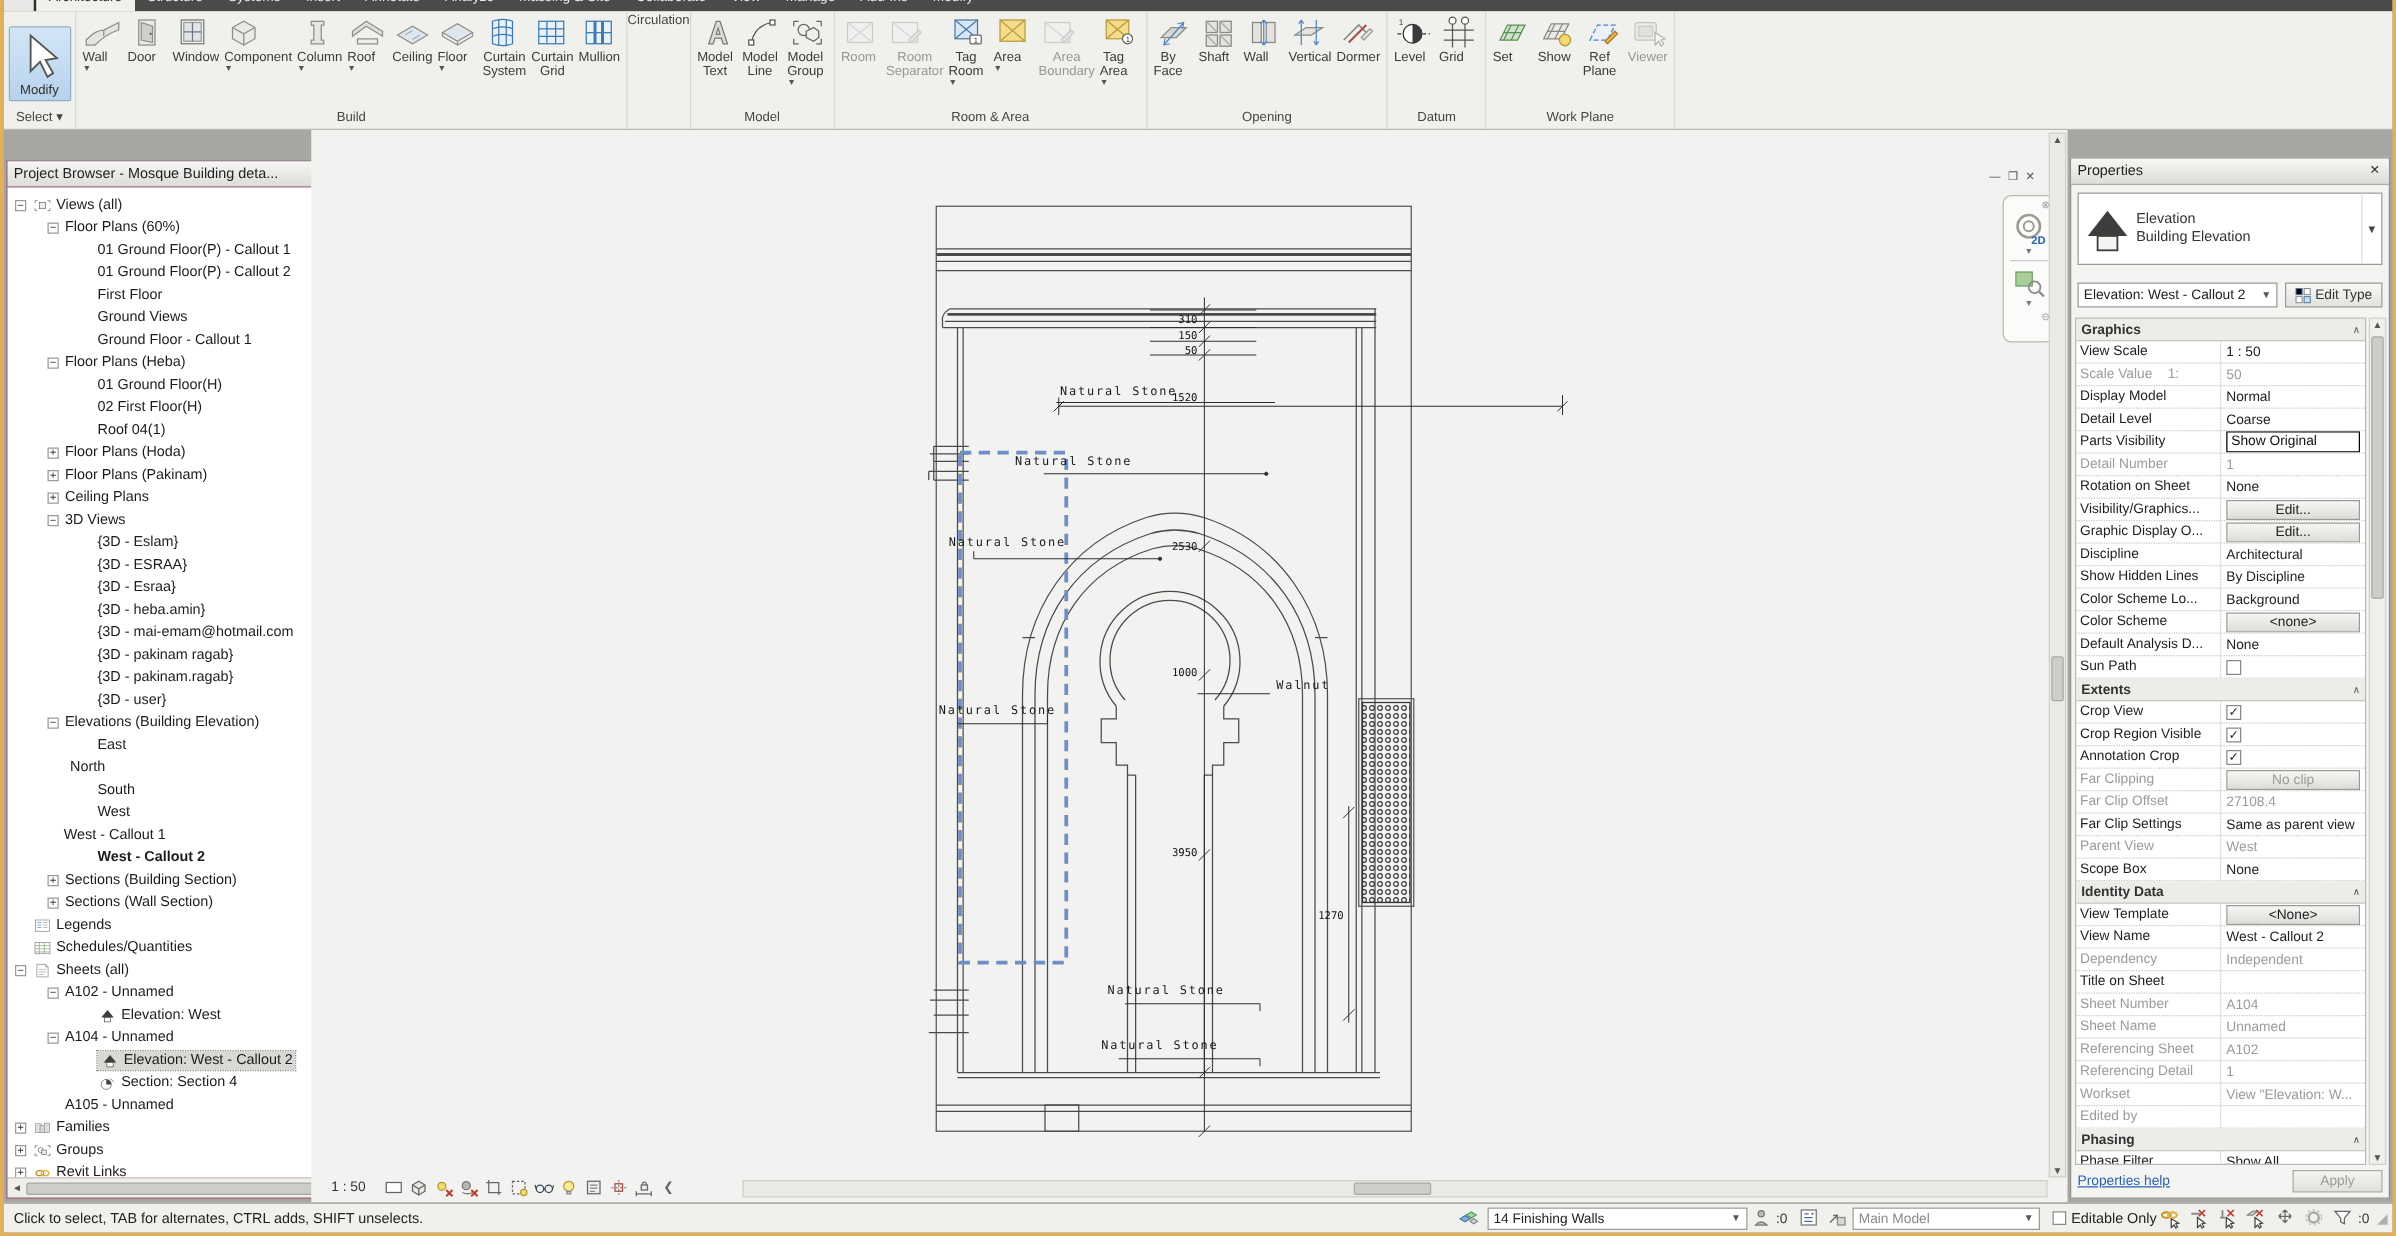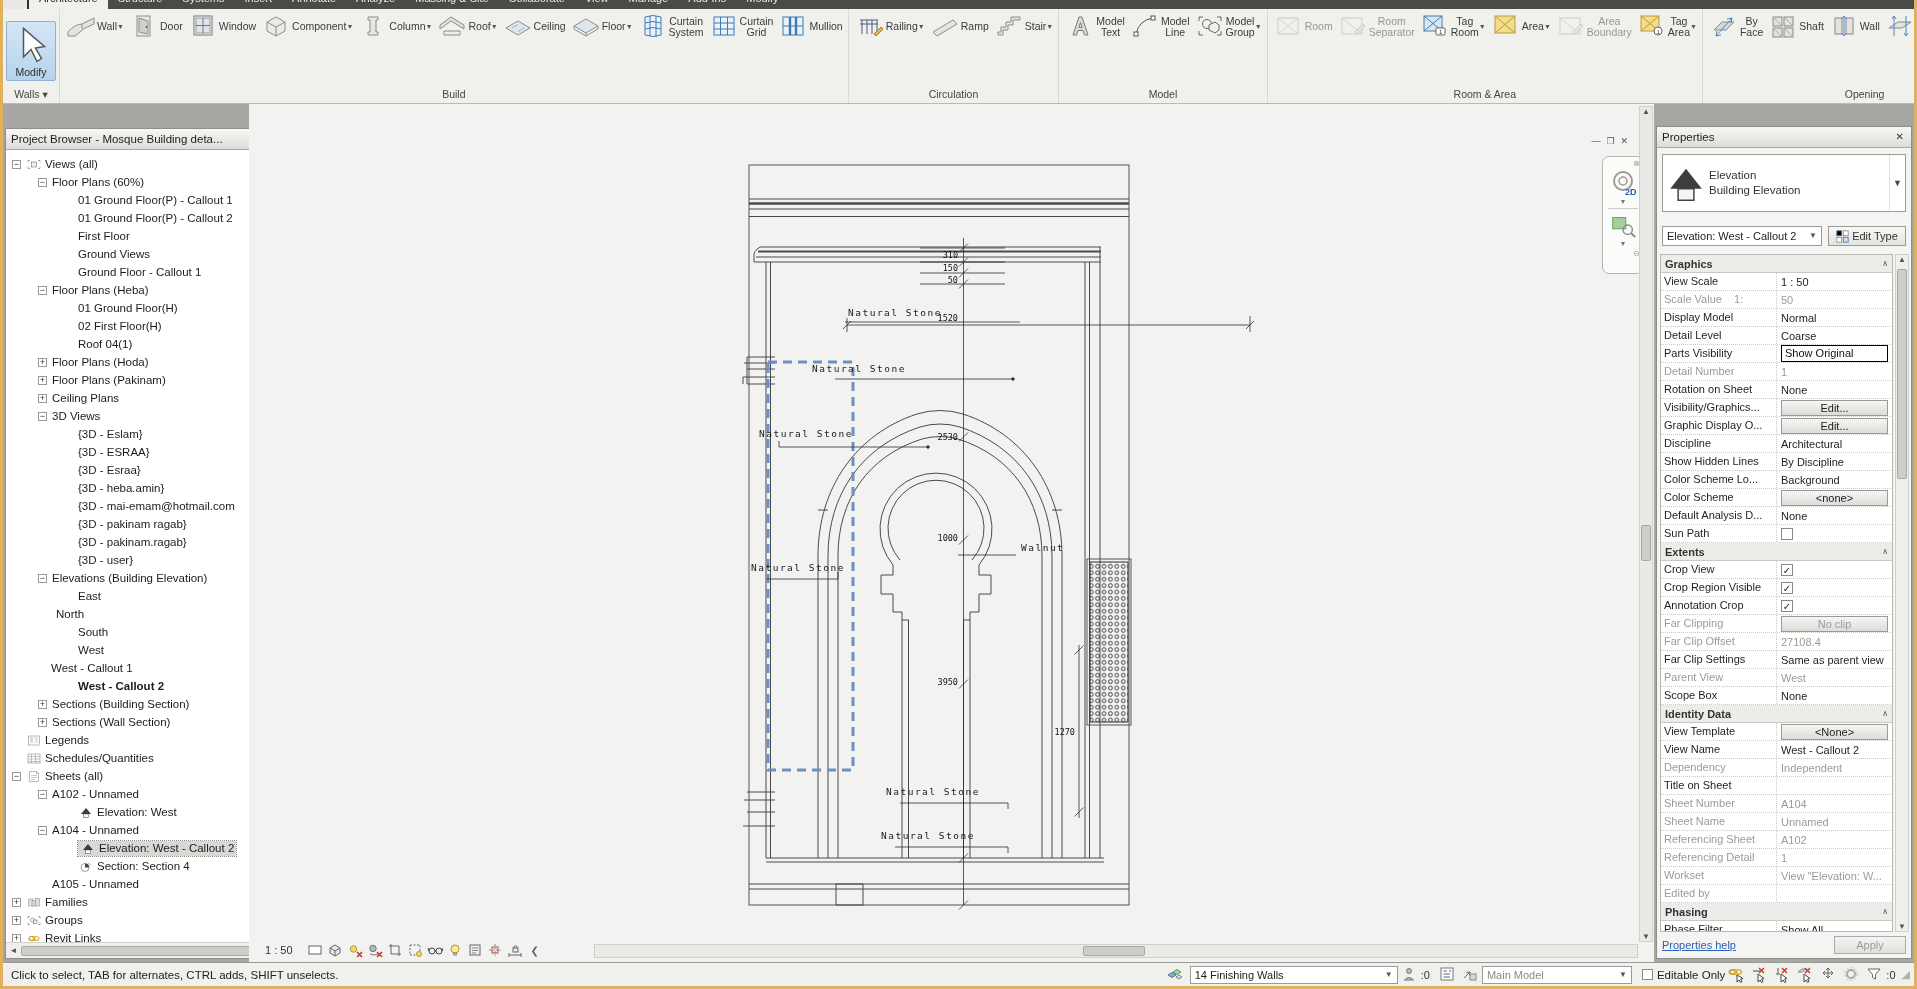--- a/index.html
+++ b/index.html
@@ -9,21 +9,21 @@
   
   #tabstrip{position:absolute;left:0;top:0;right:0;height:9px;background:#4a4a48;overflow:hidden;white-space:nowrap;}
   .tab{display:inline-block;height:24px;margin-top:-13px;padding:0 10px;font-size:11px;line-height:22px;color:#e9e9e7;vertical-align:top;}
   .tab.active{background:#f0f0ec;color:#2a2a2a;}
   .appbtn{display:inline-block;width:26px;height:9px;background:#e8e8e6;border-right:2px solid #2f2f2d;vertical-align:top;}
   
   #ribbon{position:absolute;left:0;top:9px;right:0;height:95px;background:#f0f0ec;border-bottom:1px solid #b9b9b5;display:flex;align-items:stretch;}
   .rpanel{position:relative;border-right:1px solid #d8d8d4;display:flex;flex-direction:column;}
   .rbtns{flex:1;display:flex;justify-content:center;align-items:flex-start;padding:2px 3px 0 3px;}
   .rplabel{height:16px;font-size:10.5px;color:#454545;text-align:center;line-height:15px;}
-  .rbtn{min-width:33px;padding:1px 2px;display:flex;flex-direction:row;align-items:center;cursor:default;}
+  .rbtn{min-width:33px;padding:1px 2px;display:flex;flex-direction:column;align-items:flex-start;cursor:default;}
   .rbtn .ri{width:32px;height:28px;}
   .rbtn .rlbl{font-size:10.5px;line-height:11px;color:#3b3b3b;text-align:center;white-space:pre-line;margin-top:1px;}
   .rbtn .rarr{font-size:7px;color:#555;line-height:6px;margin-top:1px;}
   .rbtn.dis{filter:grayscale(.9);opacity:.5;}
   #modifybtn{width:50px;height:60px;margin-top:3px;background:linear-gradient(#d3e5f6,#b7d3ec);border:1px solid #8fb0ce;border-radius:2px;
      display:flex;flex-direction:column;align-items:center;justify-content:center;}
   #modifybtn .rlbl{font-size:10.5px;color:#2e2e2e;}
   .selpanel .rbtns{flex-direction:column;align-items:center;}
   svg{display:block;}
   
@@ -109,21 +109,21 @@
   <div id="ribbon">
       <div class="rpanel selpanel" style="width:58px">
         <div class="rbtns">
           <div id="modifybtn">
             <svg class="ri" viewBox="0 0 32 28">
               <path d="M11 3 L11 22 L16 17 L20 25 L23 23 L19 16 L25 15 Z" fill="#fdfdfd" stroke="#555"></path>
             </svg>
             <div class="rlbl">Modify</div>
           </div>
         </div>
-        <div class="rplabel"><span>Walls</span> ▾</div>
+        <div class="rplabel"><span>Select</span> ▾</div>
       </div>
       <div class="rpanel">
         <div class="rbtns">
           <div class="rbtn">
             <svg class="ri" viewBox="0 0 32 28">
               <path d="M3 20 Q10 12 17 12 L29 6 L29 12 Q19 15 10 24 L3 24 Z" fill="#e3e3df" stroke="#8d8d8a"></path>
               <path d="M17 12 L17 17" stroke="#8d8d8a"></path>
             </svg>
             <div class="rlbl">Wall</div>
             <div class="rarr">▼</div>
@@ -203,43 +203,20 @@
               <rect x="6" y="5" width="20" height="18" fill="#eaf1f8" stroke="#3d7ab5"></rect>
               <path d="M6 14 H26" stroke="#3d7ab5"></path>
               <path d="M13 5 V23 M19 5 V23" stroke="#3d7ab5" stroke-width="2.4"></path>
             </svg>
             <div class="rlbl">Mullion</div>
           </div>
         </div>
         <div class="rplabel">Build</div>
       </div>
       <div class="rpanel">
-        <div class="rbtns">
-          <div class="rbtn">
-            <svg class="ri" viewBox="0 0 32 28">
-              <path d="M6 8 H24 M6 12 H24 M8 8 V22 M13 8 V22 M18 8 V22 M23 8 V22" stroke="#4a5d78" fill="none"></path>
-              <path d="M20 22 L27 15 L29 17 L22 24 Z" fill="#e8b54c" stroke="#a87d28"></path>
-            </svg>
-            <div class="rlbl">Railing</div>
-            <div class="rarr">▼</div>
-          </div>
-          <div class="rbtn">
-            <svg class="ri" viewBox="0 0 32 28">
-              <path d="M4 20 L24 8 L28 12 L8 24 Z" fill="#e6e4e0" stroke="#8d8d8a"></path>
-            </svg>
-            <div class="rlbl">Ramp</div>
-          </div>
-          <div class="rbtn">
-            <svg class="ri" viewBox="0 0 32 28">
-              <path d="M5 23 H10 V18 H15 V13 H20 V8 H27 V5 H18 V10 H13 V15 H8 V20 H5 Z" fill="#e6e4e0" stroke="#8d8d8a"></path>
-            </svg>
-            <div class="rlbl">Stair</div>
-            <div class="rarr">▼</div>
-          </div>
-        </div>
         <div class="rplabel">Circulation</div>
       </div>
       <div class="rpanel">
         <div class="rbtns">
           <div class="rbtn">
             <svg class="ri" viewBox="0 0 32 28">
               <path d="M9 23 L15 5 H18 L24 23 H20.5 L19 18.5 H14 L12.5 23 Z M15 15.5 H18 L16.5 10.5 Z" fill="#dddbd7" stroke="#7c7a76"></path>
             </svg>
             <div class="rlbl">Model
 Text</div>

